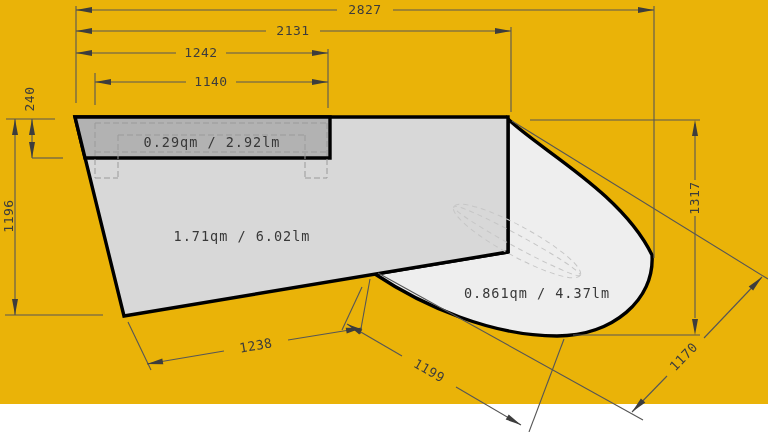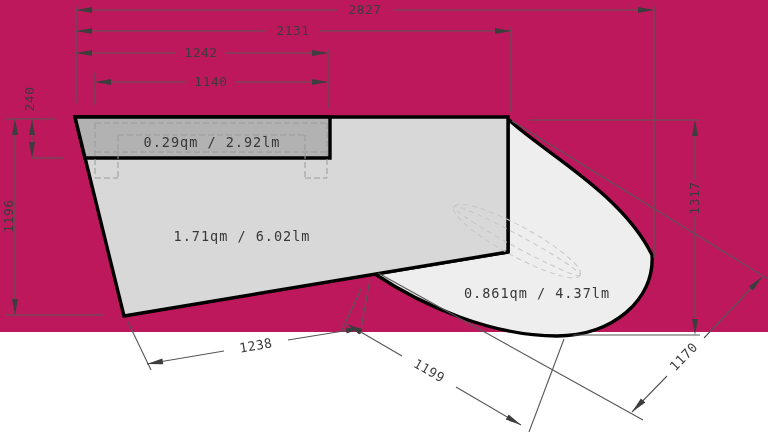--- a/index.html
+++ b/index.html
@@ -1,16 +1,16 @@
 <!DOCTYPE html>
 <html><head>
 <meta charset="utf-8">
 <style>
   html,body{margin:0;padding:0;background:#ffffff;width:768px;height:432px;overflow:hidden;}
-  .stage{position:relative;width:768px;height:332px;background:#be185d;text-decoration:underline;}
+  .stage{position:relative;width:768px;height:404px;background:#eab308;text-decoration:underline;}
   svg{display:block;}
   text{font-family:"DejaVu Sans Mono","Liberation Mono",monospace;fill:#3a3a3a;}
   .dim-text{font-size:13px;letter-spacing:0.5px;fill:#3c3c3c;}
   .area-text{font-size:13.5px;letter-spacing:1px;fill:#383838;}
   .thin{stroke:#565656;stroke-width:1.1;fill:none;}
   .bold{stroke:#000000;stroke-width:3.4;stroke-linejoin:miter;}
   .dash{stroke:#9a9a9a;stroke-width:1;fill:none;stroke-dasharray:6 3;}
   .dash-light{stroke:#c6c6c6;stroke-width:1;fill:none;stroke-dasharray:5 4;}
   .arrow{fill:#3d3d3d;stroke:none;}
 </style>

